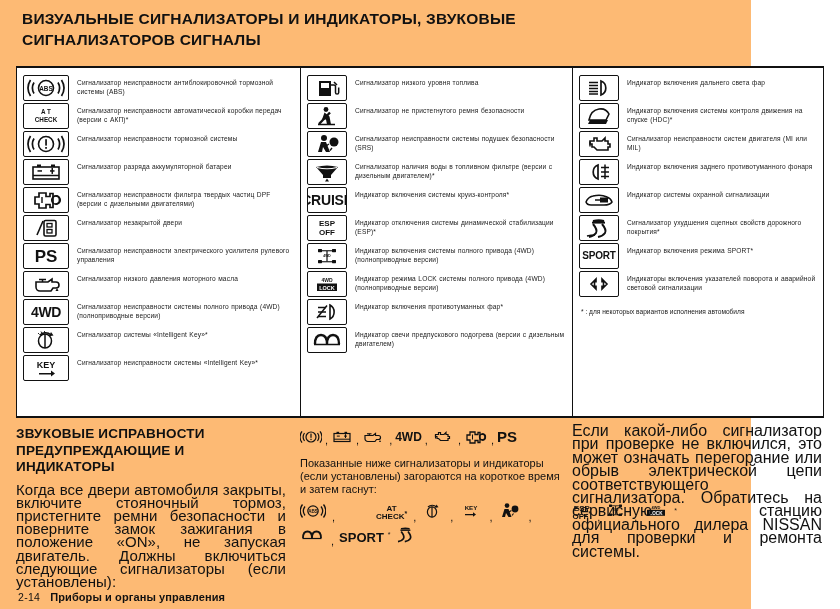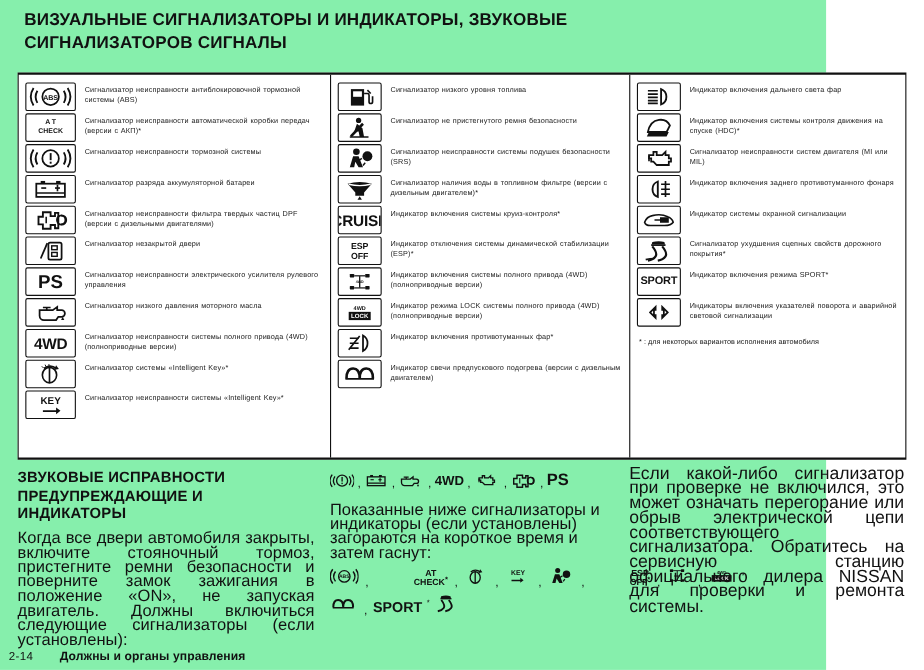--- a/index.html
+++ b/index.html
@@ -7,21 +7,21 @@
     margin: 0; padding: 0;
     width: 840px; height: 609px;
     background: #ffffff;
     font-family: "Liberation Sans", sans-serif;
     color: #1a1a1a;
     overflow: hidden;
   }
   #page {
     position: relative;
     width: 751px; height: 609px;
-    background: #86efac;
+    background: #fdba74;
   }
 
   
   .page-title {
     position: absolute;
     left: 22px; top: 8px;
     width: 790px;
     font-size: 15.5px;
     font-weight: bold;
     line-height: 21px;
@@ -115,21 +115,21 @@
     margin: 2px 0 7px 0;
   }
   .body-text {
     font-size: 15px;
     line-height: 13.2px;
     letter-spacing: 0.05px;
     color: #111;
     text-align: justify;
   }
   .body-text-2 {
-    font-size: 15px;
+    font-size: 11px;
     line-height: 13.1px;
     color: #111;
     margin-top: 12px;
   }
   .body-text-3 {
     font-size: 16px;
     line-height: 13.4px;
     color: #111;
     text-align: justify;
   }
@@ -156,24 +156,24 @@
   .glyph-row-3 {
     display: flex;
     align-items: center;
     gap: 4px;
     margin: 2px 0 0 0;
   }
 
   
   .footer {
     position: absolute;
-    left: 8px; top: 591px;
+    left: 18px; top: 591px;
     display: flex;
     align-items: baseline;
-    gap: 24px;
+    gap: 10px;
   }
   .folio {
     font-size: 10.5px;
     color: #111;
     letter-spacing: 0.3px;
   }
   .folio-title {
     font-size: 11px;
     font-weight: bold;
     color: #111;
@@ -732,16 +732,16 @@
     </div>
 
     <div class="b-col-3">
       <div class="body-text-3">Если какой-либо сигнализатор при проверке не включился, это может означать перегорание или обрыв электрической цепи соответствующего сигнализатора. Обратитесь на сервисную станцию официального дилера NISSAN для проверки и ремонта системы.</div>
     </div>
 
   </div>
 
   <div class="footer">
     <span class="folio">2-14</span>
-    <span class="folio-title">Должны и органы управления</span>
+    <span class="folio-title">Приборы и органы управления</span>
   </div>
 
 </div>
 
 </body></html>

